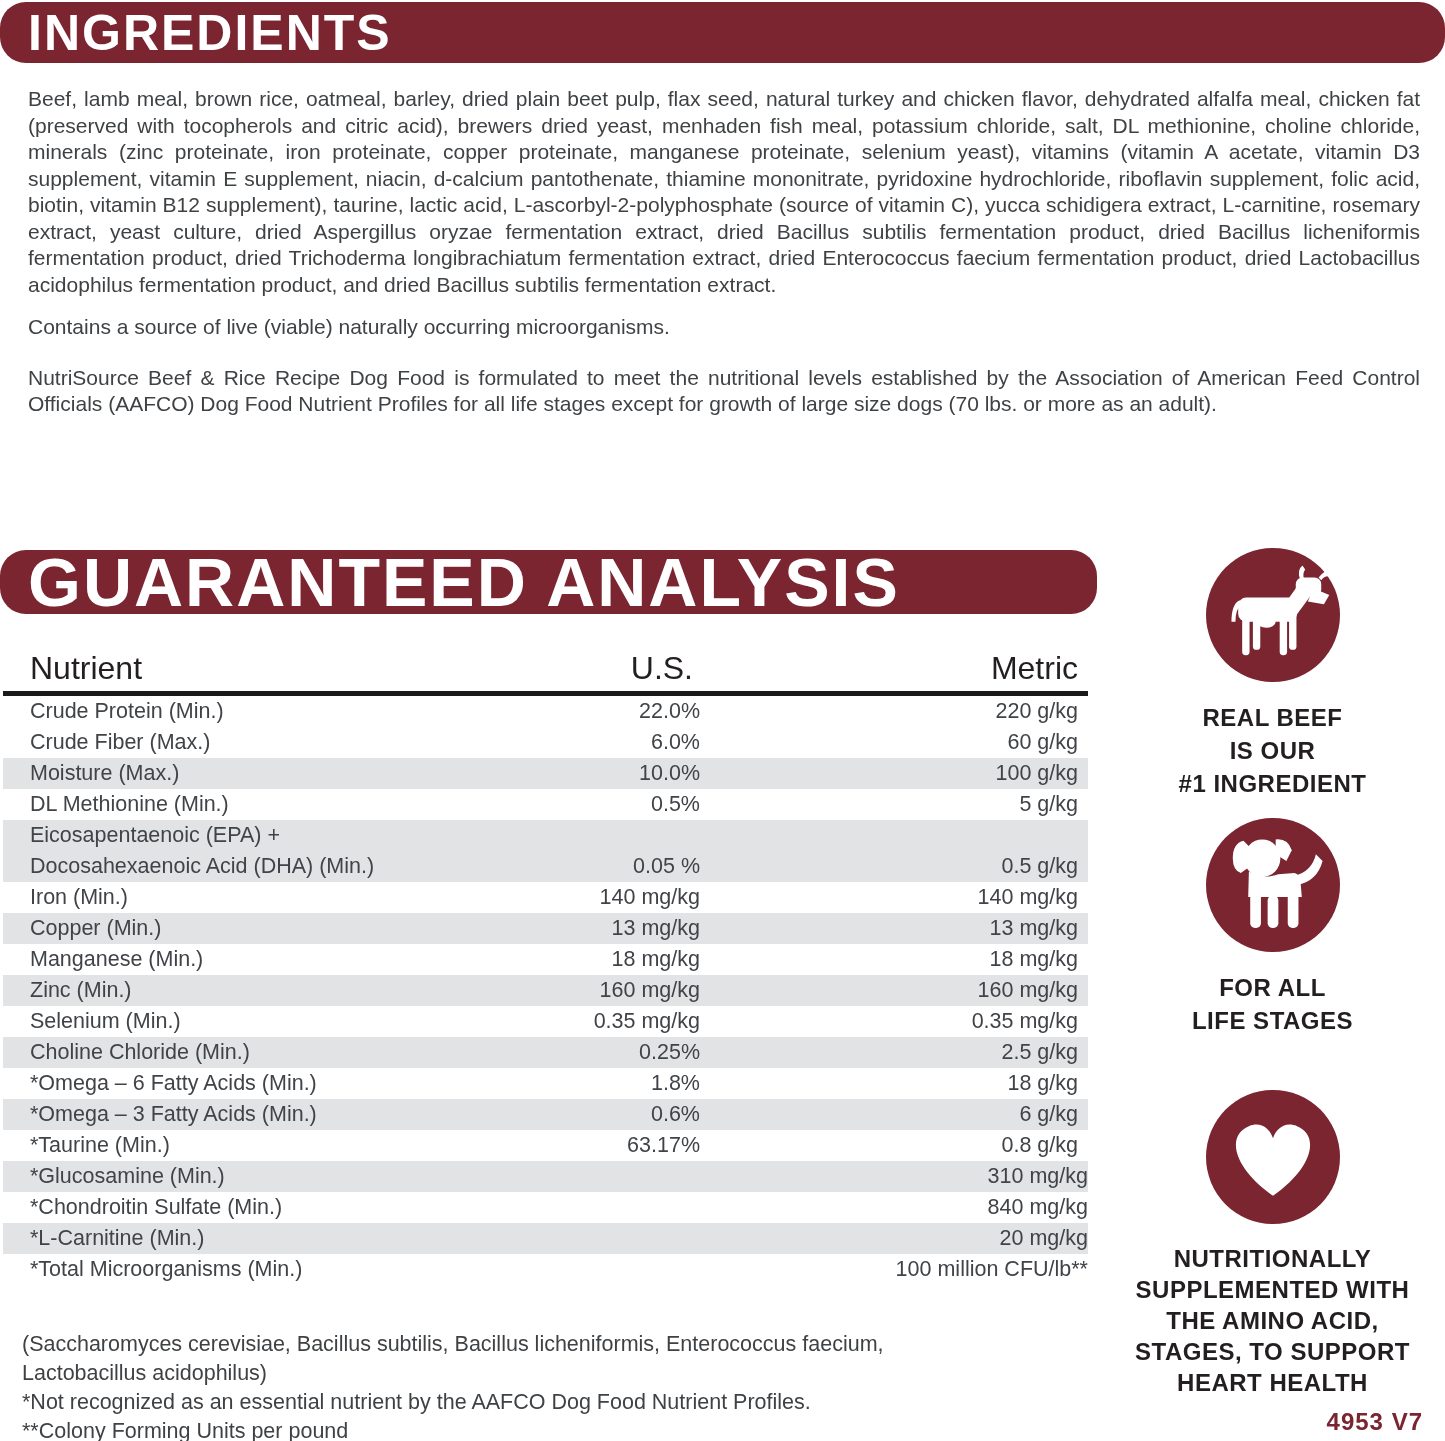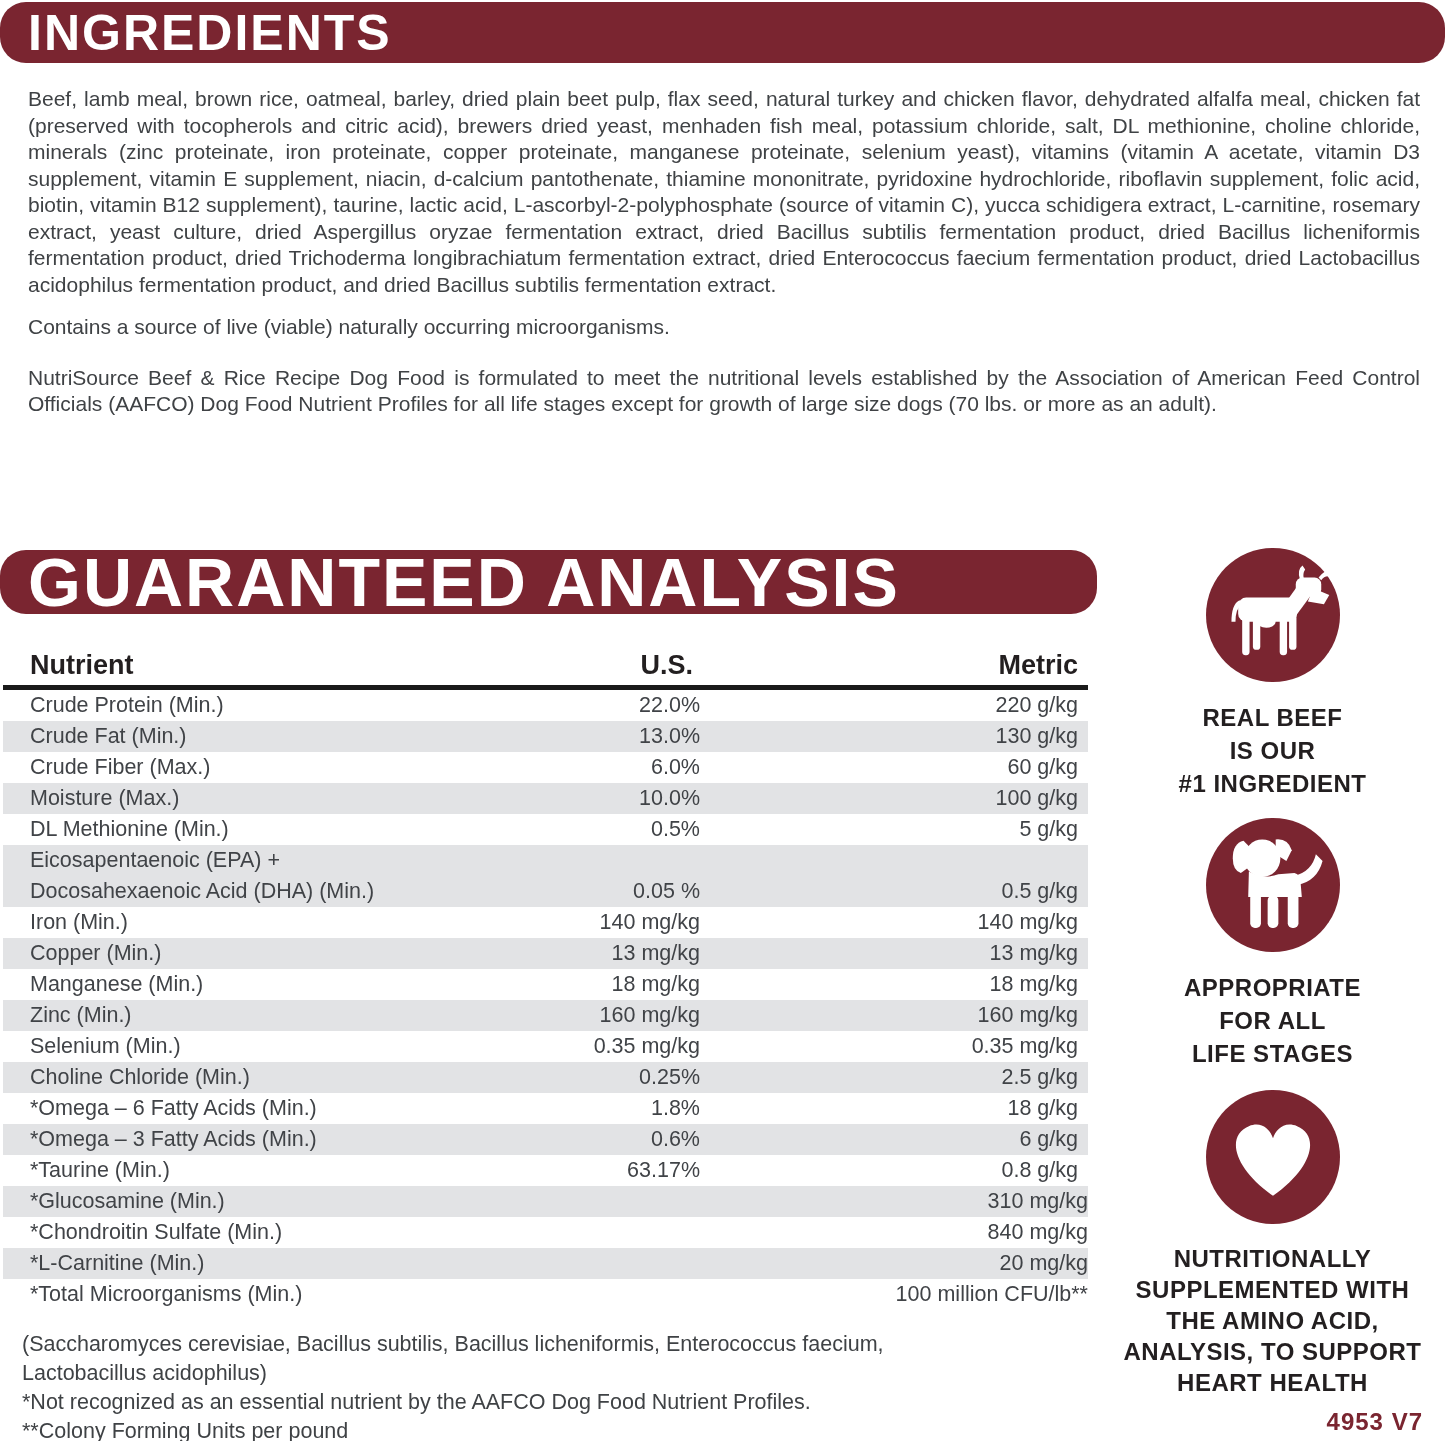--- a/index.html
+++ b/index.html
@@ -19,21 +19,21 @@
   .ing-block { position:absolute; top:86px; left:28px; width:1392px; font-size:21px;
             line-height:26.5px; color:#3f4245; }
   .ing-block p.just { text-align:justify; }
   .ing-block .p2 { margin-top:16px; }
   .ing-block .p3 { margin-top:24px; }
 
   
   .ga-table { position:absolute; top:650px; left:3px; width:1085px; border-collapse:collapse;
             table-layout:fixed; font-size:21.5px; color:#404347; }
   .ga-table col.c1 { width:557px; } .ga-table col.c2 { width:143px; } .ga-table col.c3 { width:385px; }
-  .ga-table th { font-size:27px; font-weight:bold; color:#231f20; height:34px;
+  .ga-table th { font-size:32px; font-weight:normal; color:#231f20; height:34px;
             border-bottom:5px solid #1a1a1a; vertical-align:bottom; padding-bottom:4px; }
   .ga-table th.h-nutrient { text-align:left; padding-left:27px; }
   .ga-table th.h-us { text-align:right; padding-right:10px; }
   .ga-table th.h-metric { text-align:right; padding-right:10px; }
   .ga-table td { height:31px; line-height:31px; padding:0; vertical-align:middle; }
   .ga-table tr.alt td { background:var(--rowShade,#E2E3E5); }
   .ga-table td.nutrient { padding-left:27px; text-align:left; }
   .ga-table td.us { text-align:right; padding-right:3px; }
   .ga-table td.metric { text-align:right; padding-right:10px; }
   .ga-table td.combined { text-align:right; padding-left:106px; }
@@ -90,25 +90,20 @@
         <th class="h-nutrient">Nutrient</th>
         <th class="h-us">U.S.</th>
         <th class="h-metric">Metric</th>
       </tr>
     </thead>
     <tbody>
       <tr>
         <td class="nutrient">Crude Protein (Min.)</td>
         <td class="us">22.0%</td>
         <td class="metric">220 g/kg</td>
-      </tr>
-      <tr class="alt">
-        <td class="nutrient">Crude Fat (Min.)</td>
-        <td class="us">13.0%</td>
-        <td class="metric">130 g/kg</td>
       </tr>
       <tr>
         <td class="nutrient">Crude Fiber (Max.)</td>
         <td class="us">6.0%</td>
         <td class="metric">60 g/kg</td>
       </tr>
       <tr class="alt">
         <td class="nutrient">Moisture (Max.)</td>
         <td class="us">10.0%</td>
         <td class="metric">100 g/kg</td>
@@ -234,37 +229,36 @@
           <path d="M52 16 q9 -1 12 8 l-4 8 -8 -5 z"></path>
           <path d="M32 40 q10 6 22 2 l12 -1 q4 1 4.5 6 l1 12 -40 0 z"></path>
           <path d="M66 43 q13 -3 16 -16 l5 5 q-4 15 -19 18 z"></path>
           <rect x="33" y="56" width="8" height="26" rx="3.5"></rect>
           <rect x="46" y="58" width="8" height="24" rx="3.5"></rect>
           <rect x="61" y="56" width="8" height="26" rx="3.5"></rect>
         </g>
       </svg>
     </span>
     <div class="caption">
-      <span>APPROPRIATE</span>
       <span>FOR ALL</span>
       <span>LIFE STAGES</span>
     </div>
   </div>
 
   <div class="badge badge-3">
     <span class="disc">
       <svg viewBox="0 0 100 100" width="134" height="134">
         <circle cx="50" cy="50" r="50" fill="#7A2530"></circle>
         <path fill="#ffffff" d="M50 79 C 20 58 15 34 32 27 C 42 23 48 30 50 36 C 52 30 58 23 68 27 C 85 34 80 58 50 79 Z"></path>
       </svg>
     </span>
     <div class="caption">
       <span>NUTRITIONALLY</span>
       <span>SUPPLEMENTED WITH</span>
       <span>THE AMINO ACID,</span>
-      <span>ANALYSIS, TO SUPPORT</span>
+      <span>STAGES, TO SUPPORT</span>
       <span>HEART HEALTH</span>
     </div>
   </div>
 
   <div class="product-code">4953 V7</div>
 
 </div>
 
 </body></html>

